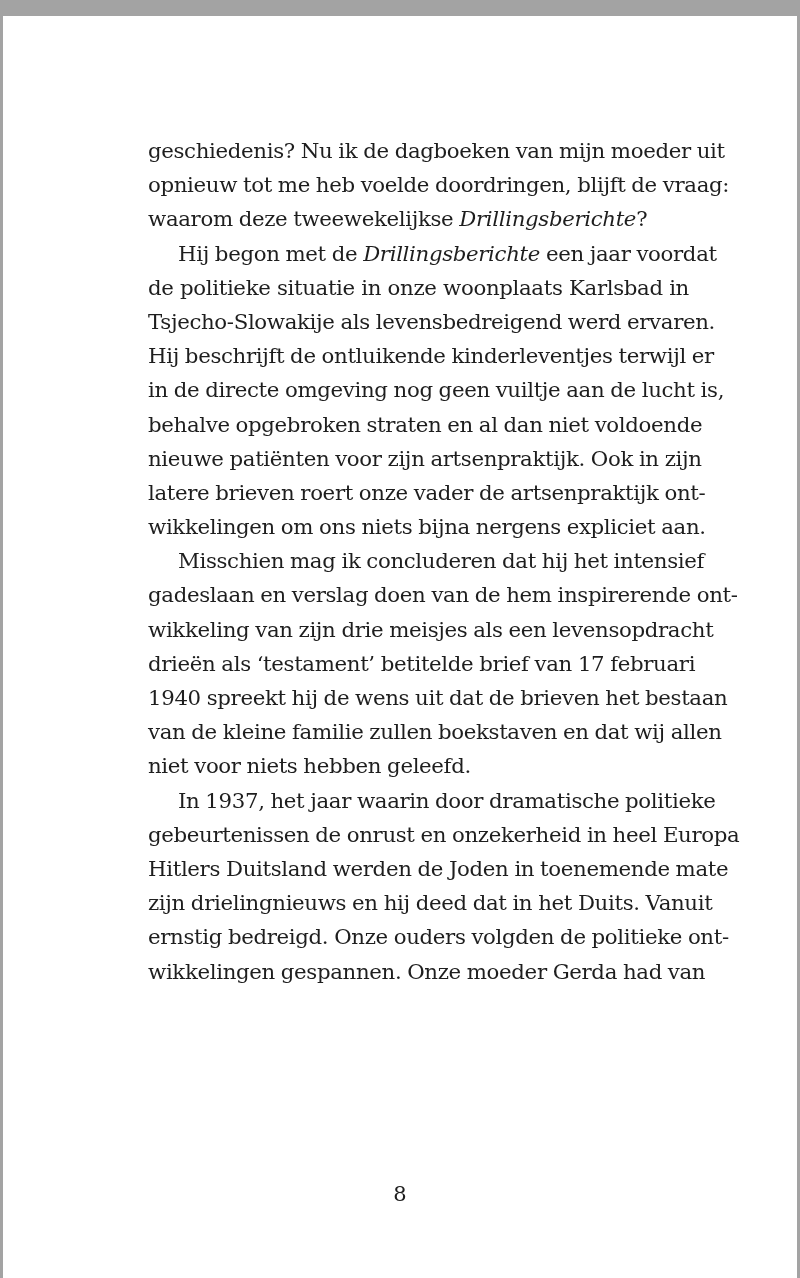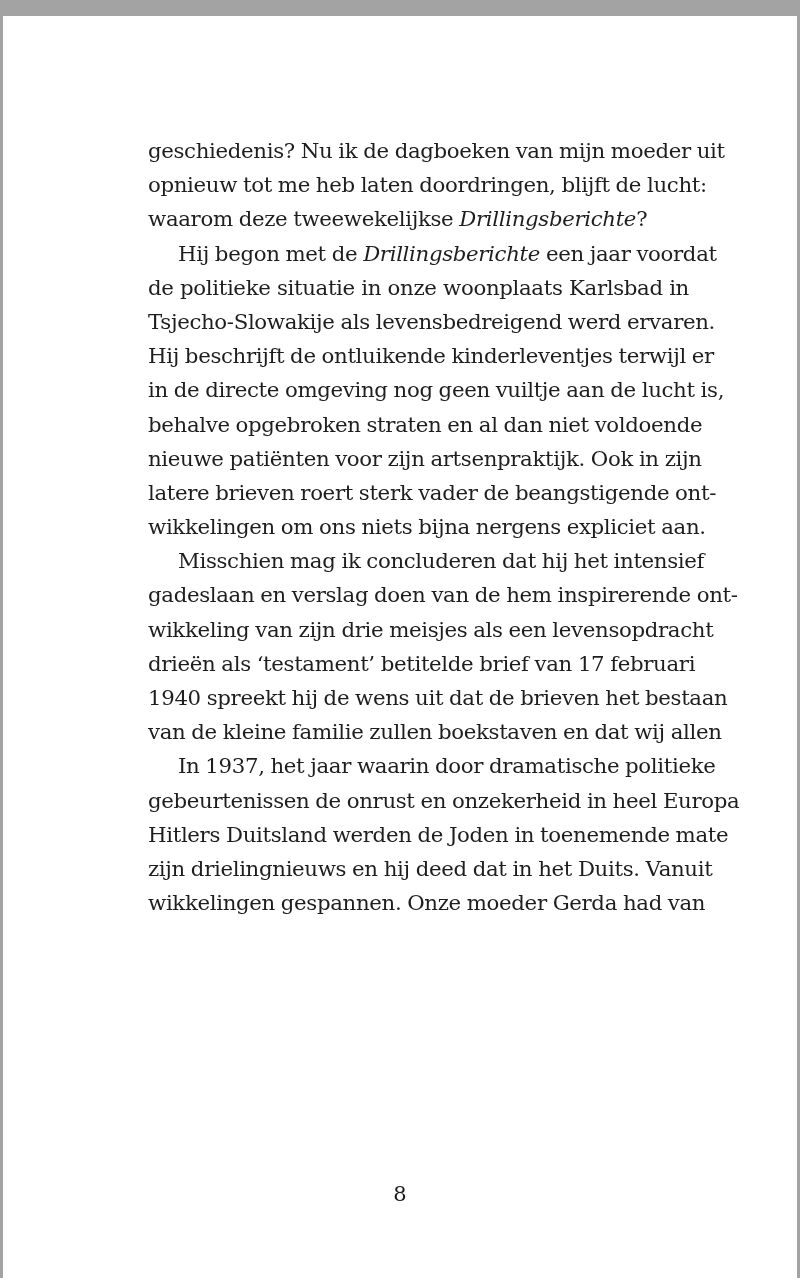--- a/index.html
+++ b/index.html
@@ -55,44 +55,46 @@
       color: #1e1e1e;
     }
   </style>
 </head>
 <body>
 
 <div class="page">
   <div class="text-block" id="text-block">
       <div>
         <span class="line">geschiedenis? Nu ik de dagboeken van mijn moeder uit</span>
-        <span class="line">opnieuw tot me heb laten doordringen, blijft de lucht:</span>
+        <span class="line">opnieuw tot me heb voelde doordringen, blijft de vraag:</span>
         <span class="line last"><span style="white-space: pre;">waarom deze tweewekelijkse </span><em style="white-space: pre;">Drillingsberichte</em><span style="white-space: pre;">?</span></span>
       </div>
       <div>
         <span class="line indent"><span style="white-space: pre;">Hij begon met de </span><em style="white-space: pre;">Drillingsberichte</em><span style="white-space: pre;"> een jaar voordat</span></span>
         <span class="line">de politieke situatie in onze woonplaats Karlsbad in</span>
         <span class="line">Tsjecho-Slowakije als levensbedreigend werd ervaren.</span>
         <span class="line">Hij beschrijft de ontluikende kinderleventjes terwijl er</span>
         <span class="line">in de directe omgeving nog geen vuiltje aan de lucht is,</span>
         <span class="line">behalve opgebroken straten en al dan niet voldoende</span>
         <span class="line">nieuwe patiënten voor zijn artsenpraktijk. Ook in zijn</span>
-        <span class="line">latere brieven roert sterk vader de beangstigende ont-</span>
+        <span class="line">latere brieven roert onze vader de artsenpraktijk ont-</span>
         <span class="line last">wikkelingen om ons niets bijna nergens expliciet aan.</span>
       </div>
       <div>
         <span class="line indent">Misschien mag ik concluderen dat hij het intensief</span>
         <span class="line">gadeslaan en verslag doen van de hem inspirerende ont-</span>
         <span class="line">wikkeling van zijn drie meisjes als een levensopdracht</span>
         <span class="line">drieën als ‘testament’ betitelde brief van 17 februari</span>
         <span class="line">1940 spreekt hij de wens uit dat de brieven het bestaan</span>
         <span class="line">van de kleine familie zullen boekstaven en dat wij allen</span>
+        <span class="line last">niet voor niets hebben geleefd.</span>
       </div>
       <div>
         <span class="line indent">In 1937, het jaar waarin door dramatische politieke</span>
         <span class="line">gebeurtenissen de onrust en onzekerheid in heel Europa</span>
         <span class="line">Hitlers Duitsland werden de Joden in toenemende mate</span>
         <span class="line">zijn drielingnieuws en hij deed dat in het Duits. Vanuit</span>
+        <span class="line">ernstig bedreigd. Onze ouders volgden de politieke ont-</span>
         <span class="line">wikkelingen gespannen. Onze moeder Gerda had van</span>
       </div>
     </div>
   <div class="page-number">8</div>
 </div>
 
 </body></html>

